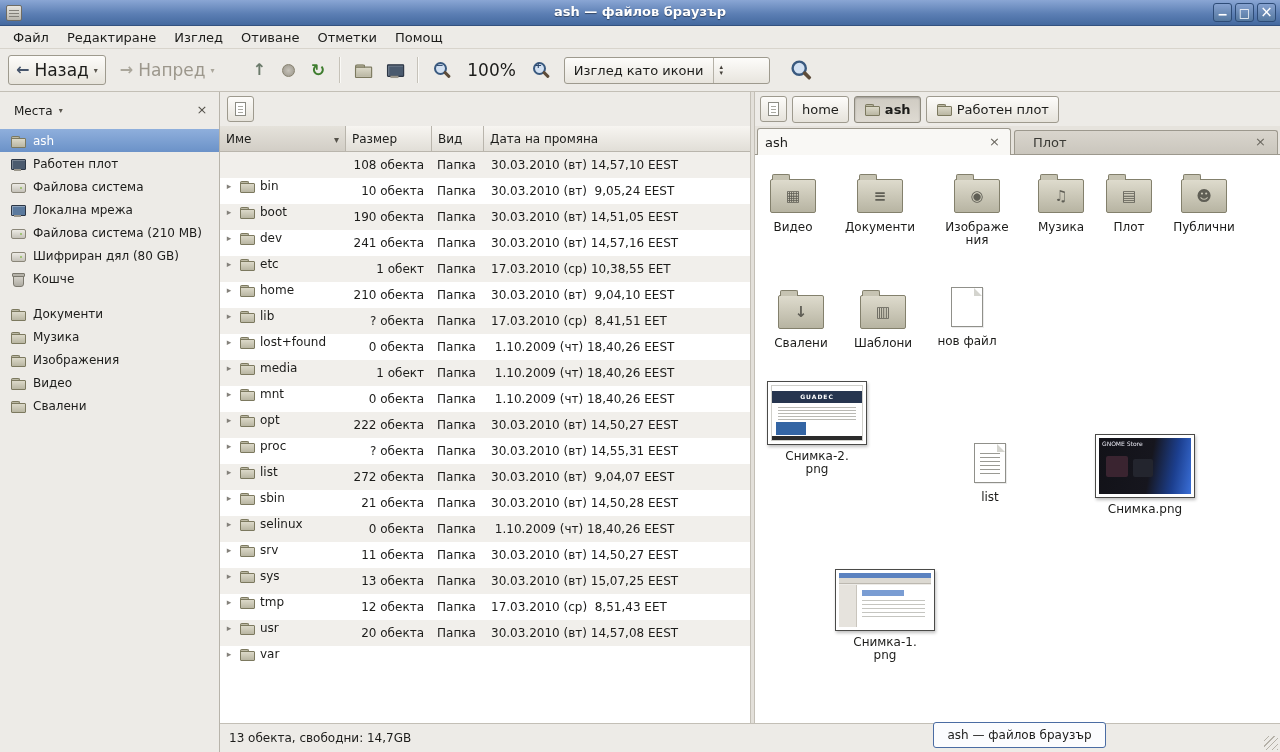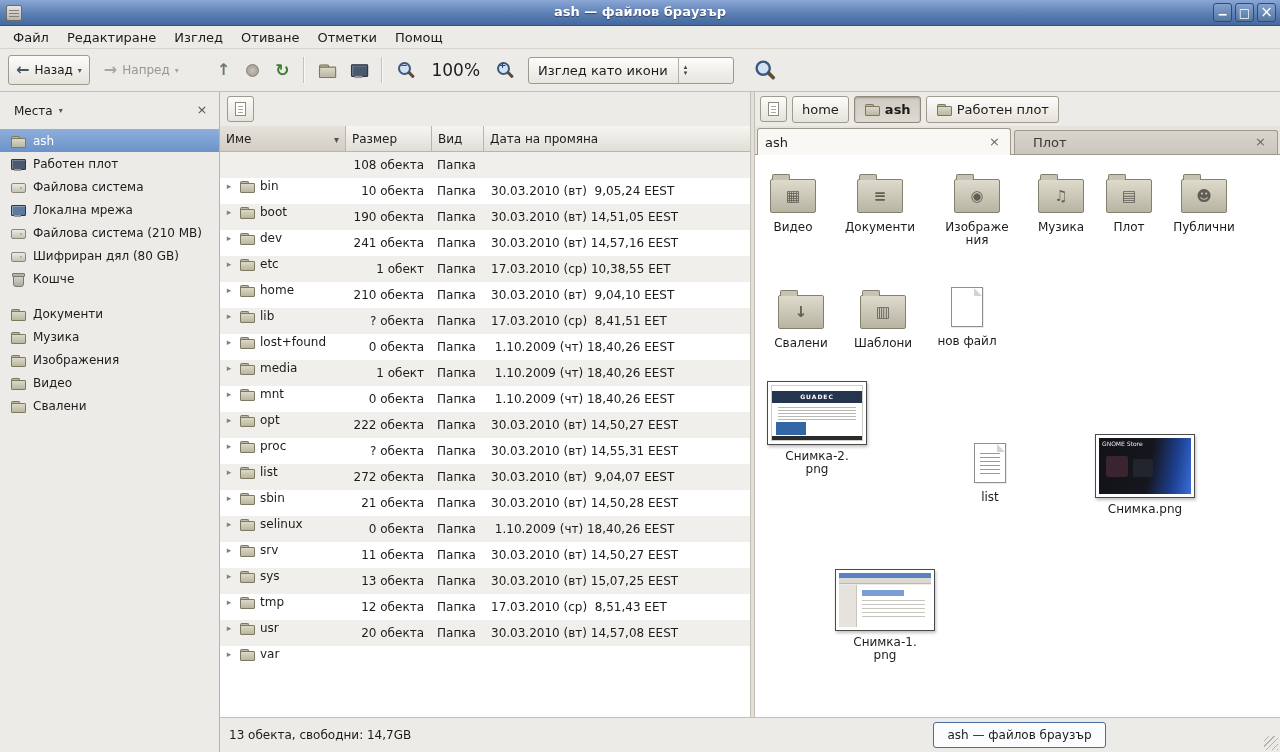--- a/index.html
+++ b/index.html
@@ -18,21 +18,21 @@
   .wb-close::before{content:"×";position:absolute;left:0;right:0;top:0;font-size:15px;line-height:17px;}
 
   
   .menubar{position:absolute;left:0;top:26px;width:1280px;height:23px;background:#edebe7;border-bottom:1px solid #d8d4cc;display:flex;align-items:center;padding:0 4px;}
   .menu-item{padding:3px 9px;font-size:13px;}
 
   
   .toolbar{position:absolute;left:0;top:49px;width:1280px;height:43px;background:#edebe7;border-bottom:1px solid #c3bfb6;display:flex;align-items:center;padding:0 8px;}
   .tbtn{display:flex;align-items:center;gap:5px;height:30px;padding:0 7px;border-radius:3px;border:1px solid transparent;}
   .tbtn.raised{background:linear-gradient(#fdfcfa,#e6e3db);border:1px solid #9e9a8e;}
-  .tbtn .lbl{font-size:12px;}
+  .tbtn .lbl{font-size:17px;}
   .disabled{color:#9c978c;}
   .tsep{width:0;height:26px;border-left:1px solid #c6c2b9;border-right:1px solid #faf9f6;margin:0 6px;}
   .chev{font-size:8px;color:#5a564e;}
   .disabled .chev{color:#aba79c;}
   .ar{font-size:16px;line-height:16px;}
   .ar-back{color:#46556b;font-weight:bold;}
   .ar-fwd{color:#aaa69b;font-weight:bold;}
   .ar-up{color:#6b7a6b;font-weight:bold;}
   .ar-reload{color:#3f7d2f;font-weight:bold;font-size:17px;}
   .stop-ic{width:13px;height:13px;border-radius:50%;background:radial-gradient(#c7c3ba,#9a958a);border:1px solid #86816f;}
@@ -147,21 +147,21 @@
   .gs-shirt2{position:absolute;left:34px;top:21px;width:20px;height:18px;background:#23252e;border-radius:2px;}
   .shot1{background:#edebe7;}
   .s1-title{position:absolute;top:0;left:0;right:0;height:5px;background:#5b82c0;}
   .s1-tool{position:absolute;top:5px;left:0;right:0;height:6px;background:#dcd9d2;border-bottom:1px solid #bcb8b0;}
   .s1-body{position:absolute;top:12px;left:0;right:0;bottom:0;background:#fff;}
   .s1-side{position:absolute;top:12px;left:0;width:18px;bottom:0;background:#e6e3dd;border-right:1px solid #c9c5bd;}
   .s1-sel{position:absolute;top:17px;left:23px;width:42px;height:6px;background:#7a9dd3;}
   .s1-lines{position:absolute;top:27px;left:23px;right:6px;height:18px;background:repeating-linear-gradient(#c5c5c0 0 1px,transparent 1px 4px);}
 
   
-  .statusbar{position:absolute;left:220px;right:0;bottom:0;height:35px;background:#edebe7;border-top:1px solid #c3bfb6;display:flex;align-items:center;padding:0 9px;}
+  .statusbar{position:absolute;left:220px;right:0;bottom:0;height:29px;background:#edebe7;border-top:1px solid #c3bfb6;display:flex;align-items:center;padding:0 9px;}
   .grip{position:absolute;right:2px;bottom:2px;width:14px;height:14px;background:repeating-linear-gradient(135deg,transparent 0 3px,#b5b1a8 3px 4px);}
 
   
   .tasklist-tip{position:absolute;left:933px;top:722px;width:173px;height:26px;background:#fbfcfe;border:1px solid #4a6ca3;border-radius:3px;display:flex;align-items:center;justify-content:center;font-size:12px;z-index:6;}
 </style>
 </head>
 <body>
 
 <div class="titlebar">
   <span class="win-icon"></span>
@@ -329,20 +329,21 @@
   <div class="rows">
 
       <div class="lrow">
         <div class="cell cell-name">
           <span class="expander"></span>
           <span class="ic" data-icon="folder"></span>
           <span>bin</span>
         </div>
         <div class="cell cell-size">108 обекта</div>
         <div class="cell cell-type">Папка</div>
+        <div class="cell cell-date">30.03.2010 (вт) 14,57,10 EEST</div>
       </div>
 
       <div class="lrow">
         <div class="cell cell-name">
           <span class="expander"></span>
           <span class="ic" data-icon="folder"></span>
           <span>boot</span>
         </div>
         <div class="cell cell-size">10 обекта</div>
         <div class="cell cell-type">Папка</div>

